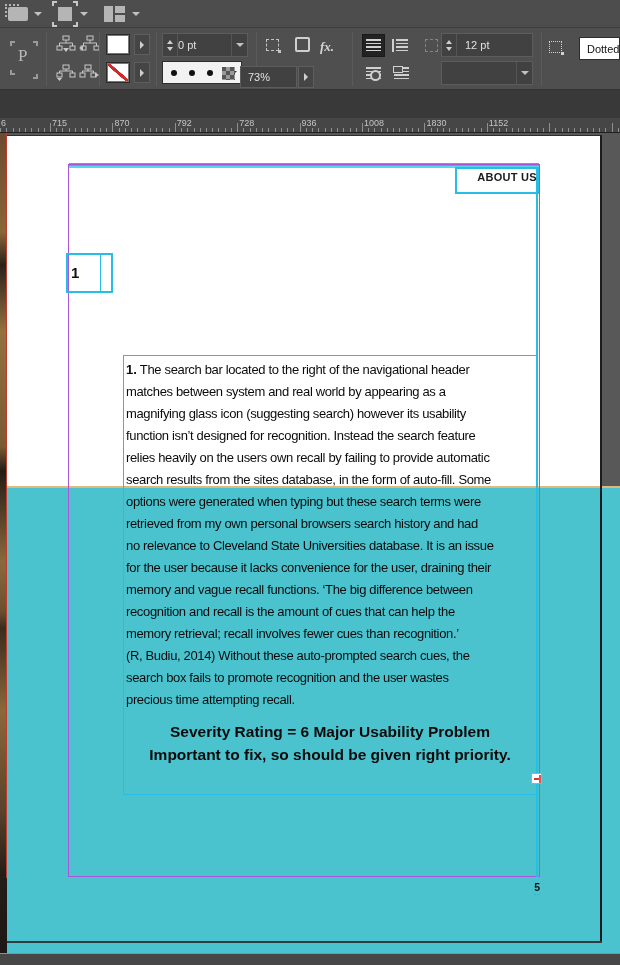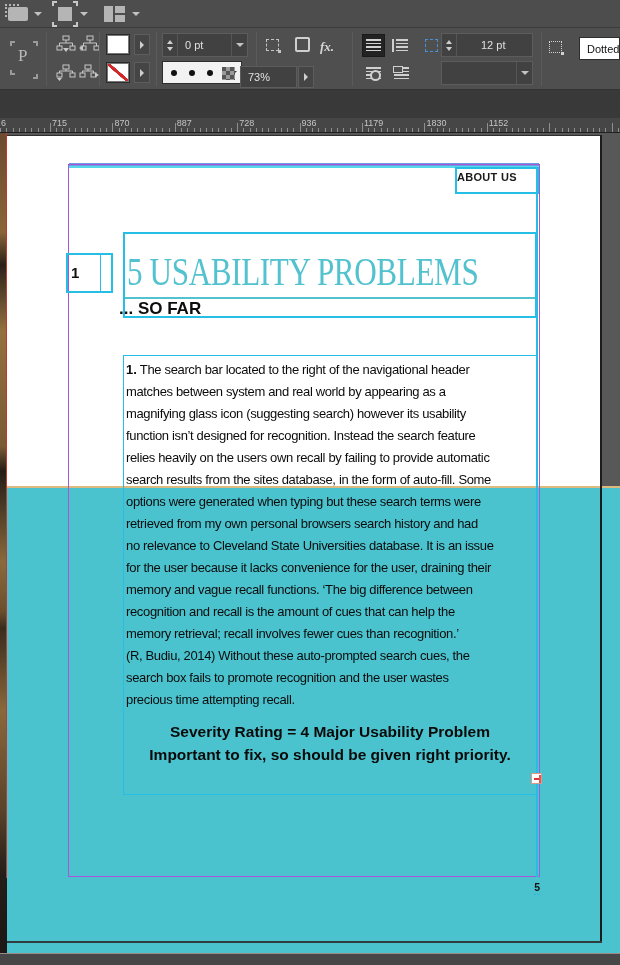--- a/index.html
+++ b/index.html
@@ -121,21 +121,21 @@
 
   
   #margin-rect { left:68px; top:31px; width:472px; height:713px;
                  border:1px solid var(--violet); }
   #guide-blue { left:69px; top:30px; width:470px; height:3px; background:var(--gblue); }
   #guide-cyan { left:69px; top:33px; width:470px; height:2px; background:#55d8ea; }
   #tall-frame-edge { left:536px; top:34px; width:2px; height:710px; background:var(--fcyan); }
 
   
   .tframe { border:2px solid var(--fcyan); background:transparent; }
-  #about-frame { left:455px; top:34px; width:84px; height:27px; text-align:left;
+  #about-frame { left:455px; top:34px; width:84px; height:27px; text-align:right;
                  font-size:11px; font-weight:bold; color:#1a1a1a; padding-top:2px; letter-spacing:.3px; }
   #num-frame { left:66px; top:120px; width:47px; height:40px; }
   #num-frame .divider { position:absolute; right:10px; top:0; width:1.5px; height:100%; background:var(--fcyan); }
   #num-frame .num { position:absolute; left:3px; top:9px; font-size:15px; font-weight:bold; color:#111; }
   #title-frame { left:123px; top:99px; width:414px; height:86px; }
   #title-text { position:absolute; left:2px; top:13px; font-family:"Liberation Serif",serif;
      font-size:41px; font-weight:400; color:var(--titleteal); white-space:nowrap;
      transform:scaleX(.76); transform-origin:left top; letter-spacing:-0.5px; }
   #title-underline { position:absolute; left:0; right:0; top:63px; height:2px; background:var(--titleteal); }
   #subtitle { position:absolute; left:-6px; top:65px; font-size:17px; font-weight:bold; color:#0d0d0d; }
@@ -232,21 +232,21 @@
   <div class="abs mini-btn" style="left:134px;top:34px;">
       <span class="chev-right"></span>
     </div>
   <div class="vsep" style="left:156px;"></div>
 
   <div class="abs field" style="left:162px;top:5px;width:86px;height:24px;">
     <span class="stepper">
         <i class="tri-up"></i>
         <i class="tri-dn"></i>
       </span>
-    <span style="margin-left:7px;">0 pt</span>
+    <span style="">0 pt</span>
     <span class="ddchev">
         <span class="chev-down"></span>
       </span>
   </div>
   <div class="abs" id="stroke-style">
     <span class="dots">
         <i></i>
         <i></i>
         <i></i>
       </span>
@@ -280,21 +280,21 @@
   <div class="abs alignbtn" style="left:390px;top:34px;">
       <span class="hlines sqmid"></span>
     </div>
 
   <div class="abs" id="blueframe"></div>
   <div class="abs field" style="left:441px;top:5px;width:92px;height:24px;">
     <span class="stepper">
         <i class="tri-up"></i>
         <i class="tri-dn"></i>
       </span>
-    <span style="margin-left:24px;">12 pt</span>
+    <span style="margin-left:8px;">12 pt</span>
   </div>
   <div class="abs field" style="left:441px;top:33px;width:92px;height:24px;">
     <span class="ddchev">
         <span class="chev-down"></span>
       </span>
   </div>
   <div class="vsep" style="left:541px;"></div>
   <div class="abs" id="dotted-corner"></div>
   <div class="abs" id="objstyle">
     <span>Dotted F</span>
@@ -399,24 +399,24 @@
     <i class="tick" style="left: 580.4px; height: 4px;"></i>
     <i class="tick" style="left: 586.64px; height: 4px;"></i>
     <i class="tick" style="left: 592.88px; height: 4px;"></i>
     <i class="tick" style="left: 599.12px; height: 4px;"></i>
     <i class="tick" style="left: 605.36px; height: 4px;"></i>
     <i class="tick" style="left: 611.6px; height: 9px;"></i>
     <i class="tick" style="left: 617.84px; height: 4px;"></i>
     <span class="lbl" style="left: 1px;">6</span>
     <span class="lbl" style="left: 52px;">715</span>
     <span class="lbl" style="left: 114.4px;">870</span>
-    <span class="lbl" style="left: 176.8px;">887</span>
+    <span class="lbl" style="left: 176.8px;">792</span>
     <span class="lbl" style="left: 239.2px;">728</span>
     <span class="lbl" style="left: 301.6px;">936</span>
-    <span class="lbl" style="left: 364px;">1179</span>
+    <span class="lbl" style="left: 364px;">1008</span>
     <span class="lbl" style="left: 426.4px;">1830</span>
     <span class="lbl" style="left: 488.8px;">1152</span>
   </div>
 
 <div id="canvas">
   <div class="abs" id="page"></div>
   <div class="abs" id="teal"></div>
   <div class="abs" id="wood"></div>
   <div class="abs" id="page-right-edge"></div>
   <div class="abs" id="page-bottom-edge"></div>
@@ -429,45 +429,40 @@
 
   <div class="abs tframe" id="about-frame">
     <span>ABOUT US</span>
   </div>
 
   <div class="abs tframe" id="num-frame">
     <span class="num">1</span>
     <span class="divider"></span>
   </div>
 
-  <div class="abs tframe" id="title-frame">
-    <div id="title-text">5 USABILITY PROBLEMS</div>
-    <div id="title-underline"></div>
-    <div id="subtitle">... SO FAR</div>
-  </div>
 
   <div class="abs tframe" id="body-frame">
     <div id="body-text"><b>1.</b><span> The search bar located to the right of the navigational header
 matches between system and real world by appearing as a
 magnifying glass icon (suggesting search) however its usability
 function isn’t designed for recognition. Instead the search feature
 relies heavily on the users own recall by failing to provide automatic
 search results from the sites database, in the form of auto-fill. Some
 options were generated when typing but these search terms were
 retrieved from my own personal browsers search history and had
 no relevance to Cleveland State Universities database. It is an issue
 for the user because it lacks convenience for the user, draining their
 memory and vague recall functions. ‘The big difference between
 recognition and recall is the amount of cues that can help the
 memory retrieval; recall involves fewer cues than recognition.’
 (R, Budiu, 2014) Without these auto-prompted search cues, the
 search box fails to promote recognition and the user wastes
 precious time attempting recall.</span></div>
     <div id="severity">
-      <div>Severity Rating = 4 Major Usability Problem</div>
+      <div>Severity Rating = 6 Major Usability Problem</div>
       <div>Important to fix, so should be given right priority.</div>
     </div>
   </div>
 
   <div class="abs" id="overset"></div>
 
   <div class="abs" id="footer">
     <span class="pg">5</span>
   </div>
 </div>

